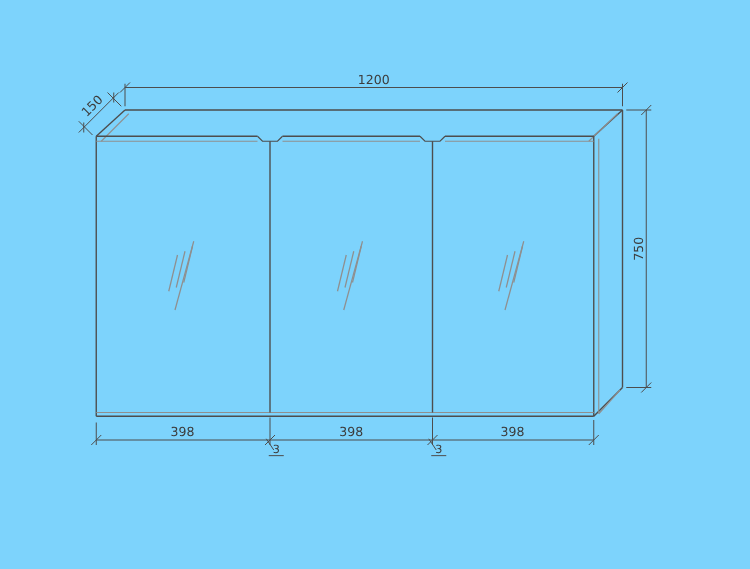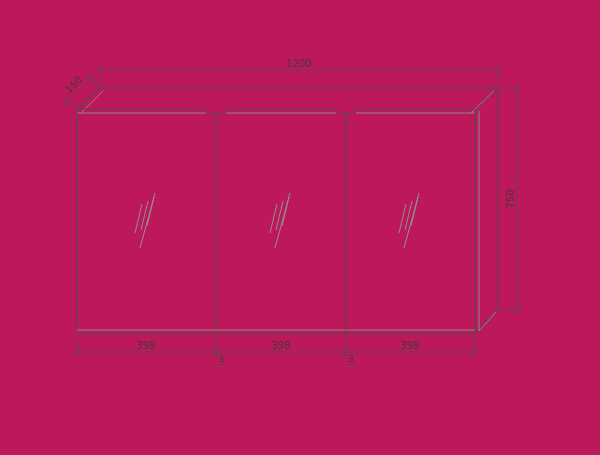--- a/index.html
+++ b/index.html
@@ -5,21 +5,21 @@
   html, body {
     margin: 0;
     padding: 0;
     background: #ffffff;
     font-family: "DejaVu Sans", "Liberation Sans", sans-serif;
   }
   .canvas {
     position: relative;
     width: 600px;
     height: 455px;
-    background: #be185d;
+    background: #7dd3fc;
     overflow: hidden;
   }
   svg text {
     font-family: "DejaVu Sans", "Liberation Sans", sans-serif;
     fill: #3c3c3c;
   }
   .dim-text { font-size: 10px; }
   .gap-text { font-size: 9px; }
 </style>
 </head>

